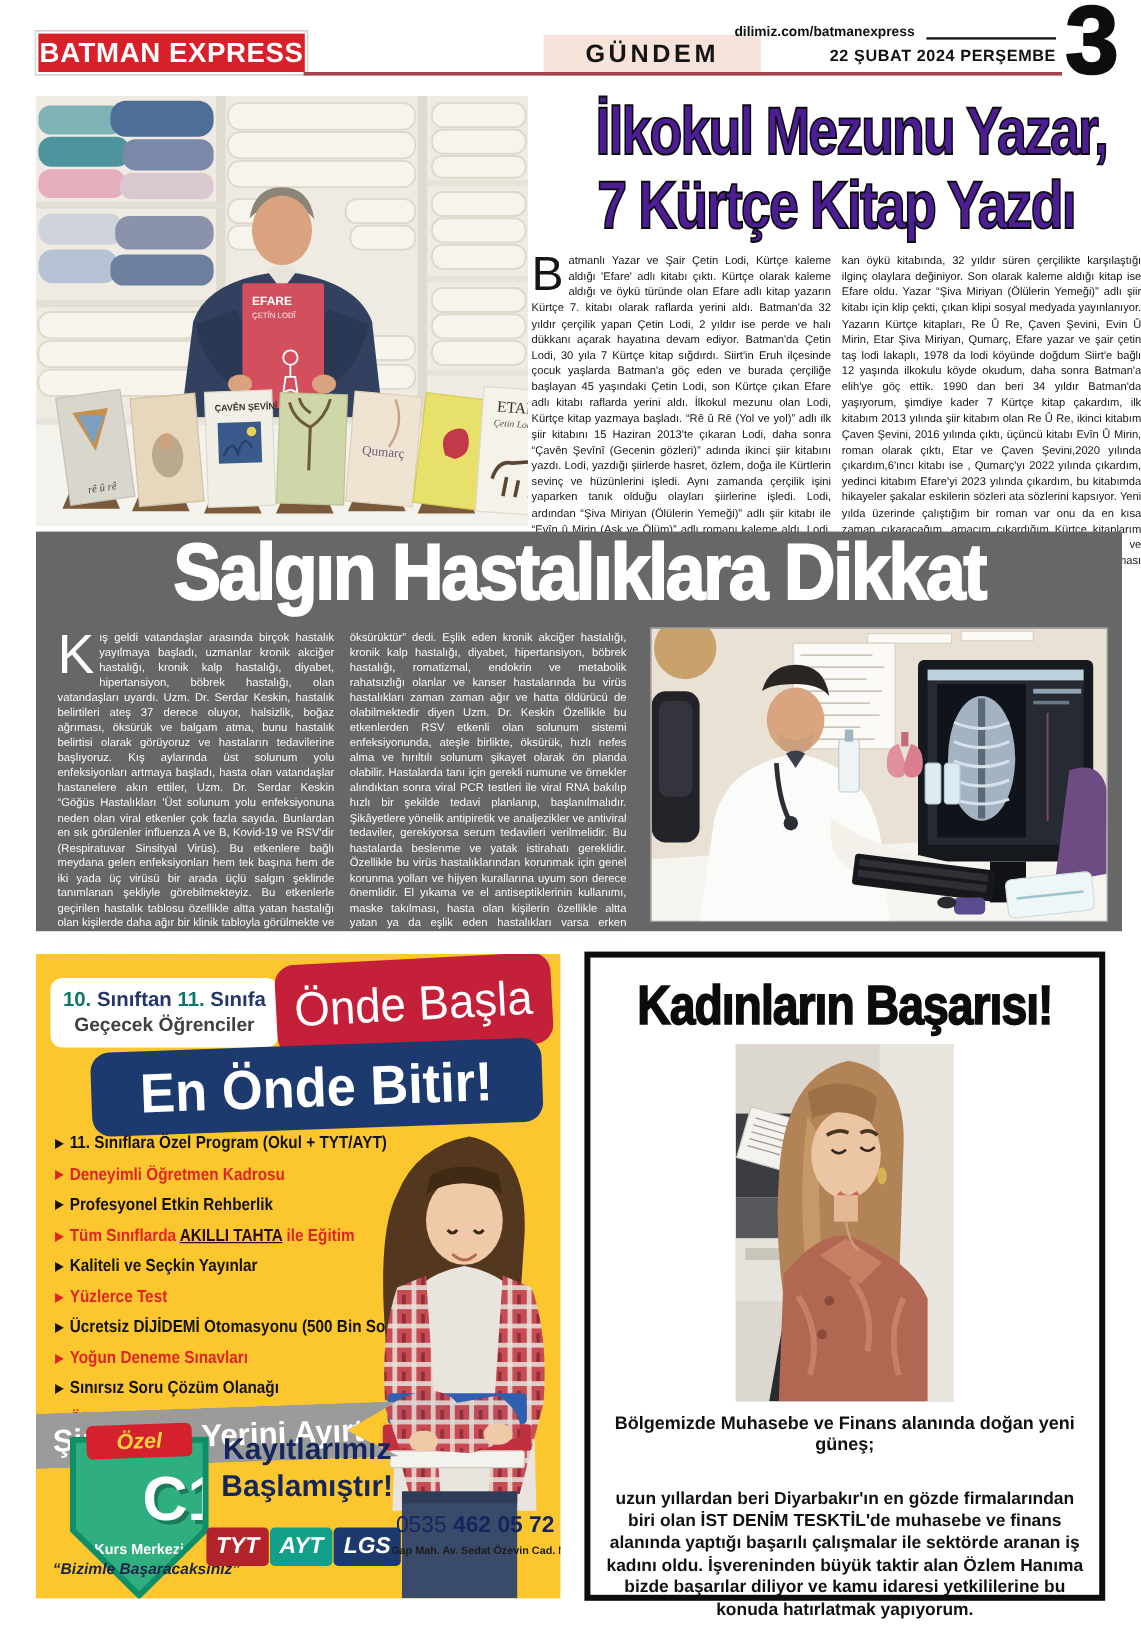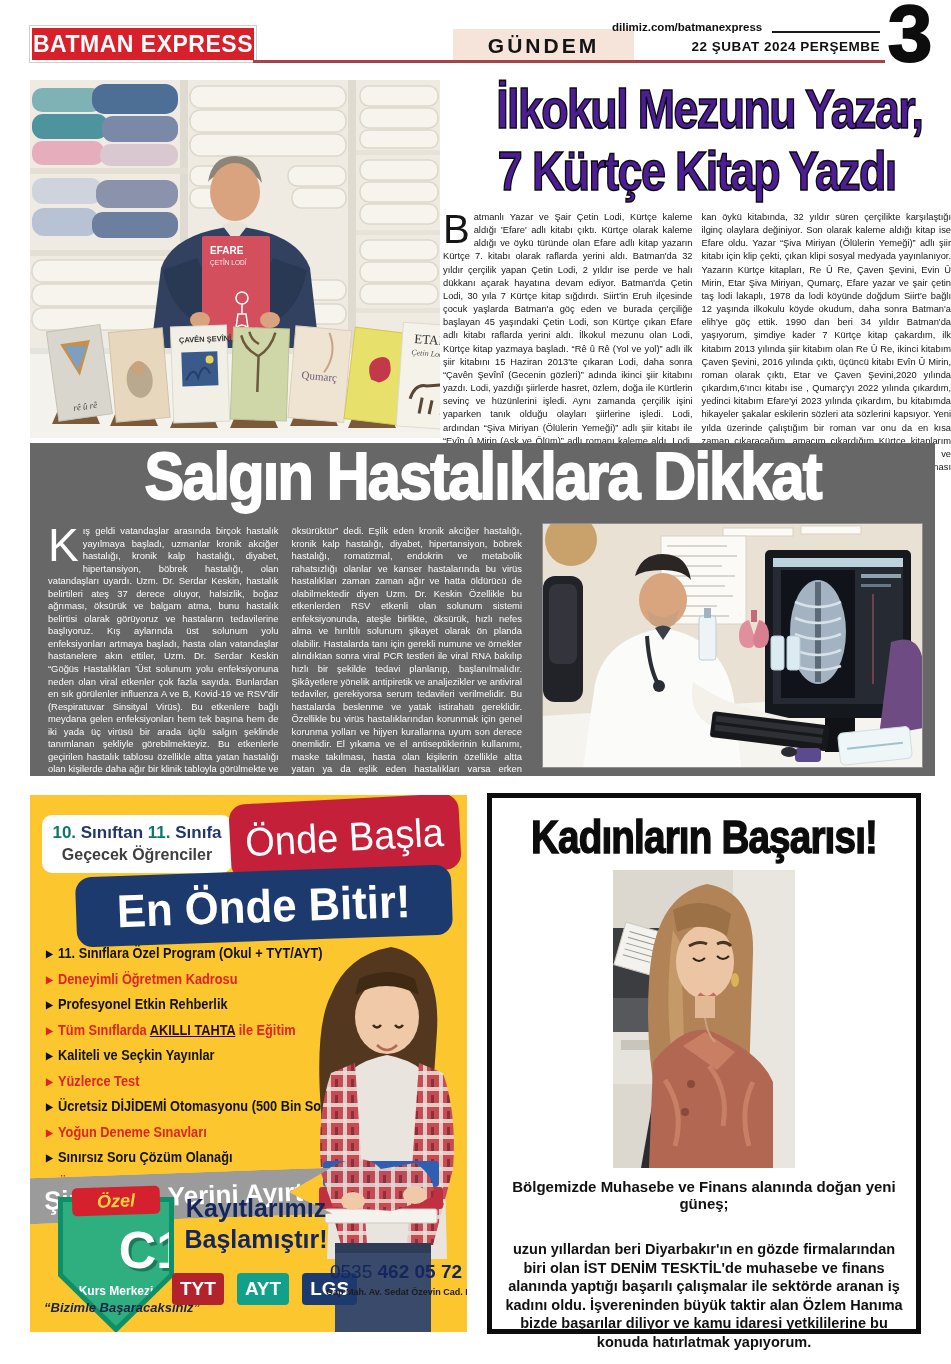--- a/index.html
+++ b/index.html
@@ -68,21 +68,21 @@
     clip-path:polygon(0 0,100% 0,100% 58%,50% 100%,0 58%);}
   .shield-main{position:absolute;left:0;top:18px;width:100%;text-align:center;color:#fff;font-size:52px;
     font-weight:bold;text-shadow:3px 3px 0 rgba(10,80,60,.55);margin-left:36px;}
   .shield-sub{position:absolute;left:0;top:82px;width:100%;text-align:center;color:#fff;font-size:12px;font-weight:bold;}
   .shield-ribbon{position:absolute;left:42px;top:392px;width:88px;height:28px;background:#d5212e;border-radius:5px;
     transform:rotate(-2deg);color:#ffd23f;font-style:italic;font-weight:bold;font-size:18px;text-align:center;line-height:28px;z-index:3;}
   .ad-slogan{position:absolute;left:14px;top:505px;width:180px;font-size:13px;font-style:italic;
     font-weight:bold;color:#1a2446;white-space:nowrap;}
   .ad-enroll{position:absolute;left:138px;top:398px;width:176px;text-align:center;font-size:25px;
     font-weight:bold;color:#15265c;line-height:31px;}
-  .ad-exams{position:absolute;left:142px;top:478px;display:flex;gap:13px;}
+  .ad-exams{position:absolute;left:142px;top:478px;display:flex;gap:1px;font-style:italic;}
   .badge{height:32px;padding:0 8px;font-size:19px;font-weight:bold;color:#fff;line-height:32px;border-radius:4px;}
   .badge.tyt{background:#b3232c;} .badge.ayt{background:#13a08b;} .badge.lgs{background:#1d3a6e;}
   .ad-phone{position:absolute;left:296px;top:466px;width:140px;text-align:center;color:#15265c;}
   .ad-phone .ph{font-size:19px;white-space:nowrap;} .ad-phone .ph b{font-weight:bold;}
   .ad-phone .addr{font-size:9px;font-weight:bold;color:#1c1c1c;margin-top:4px;white-space:nowrap;}
   .ad-girl{position:absolute;right:0;top:148px;width:172px;height:389px;}
 
   
   .success{position:absolute;left:487px;top:793px;width:434px;height:541px;background:#fff;
     border:5px solid #0d0d0d;}

